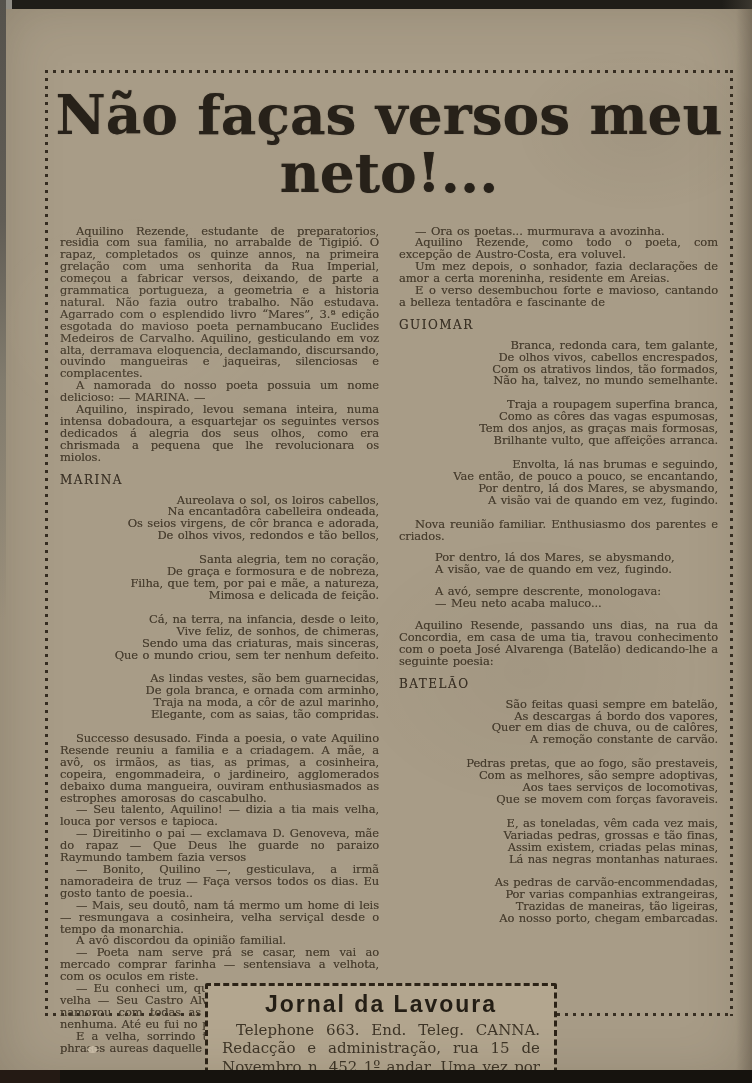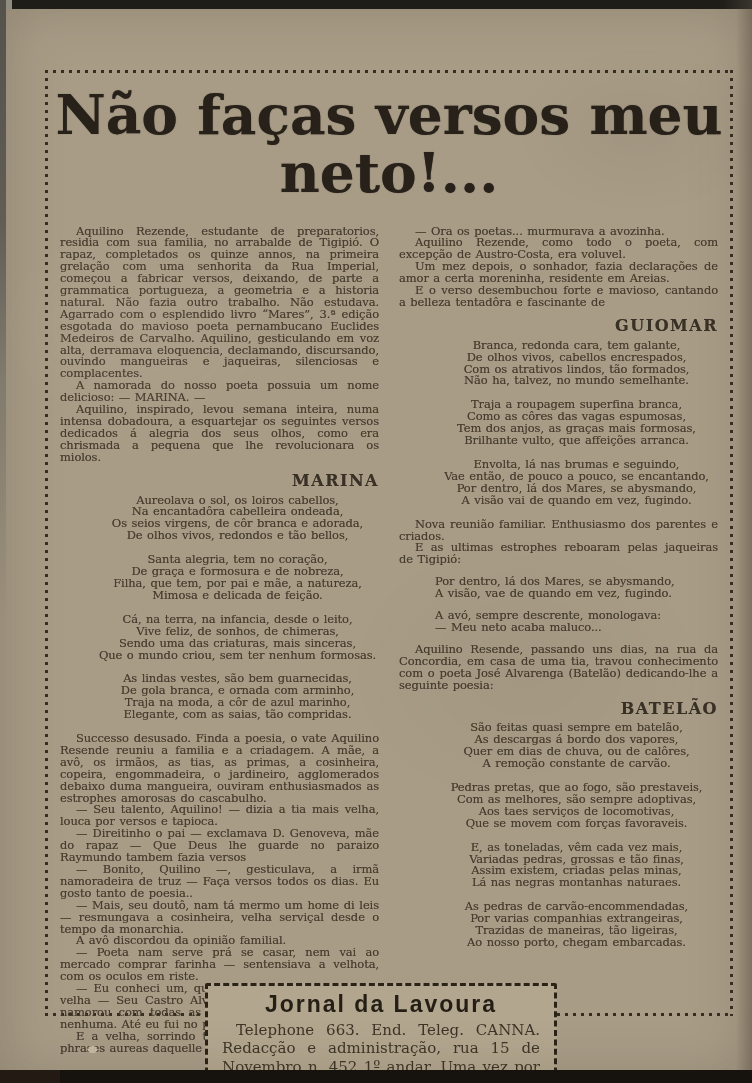--- a/index.html
+++ b/index.html
@@ -41,23 +41,23 @@
     margin:16px 6px 10px;text-align:center;font-weight:bold;color:#272119;
     font-size:55px;letter-spacing:0px;line-height:1.05;
     text-shadow:0 0 1px rgba(39,33,25,.55);
     font-family:"DejaVu Serif", serif;
   }
   .cols{display:flex;gap:20px;padding:0 12px;margin-top:24px;}
   .col{width:321px;font-size:11.5px;line-height:11.9px;text-align:justify;
     letter-spacing:-0.1px;word-spacing:1px;color:#473d2e;
     text-shadow:0 0 .6px rgba(70,60,45,.6);}
   .col p{margin:0;text-indent:16px;}
-  h2.poemtitle{font-size:16px;font-weight:bold;text-align:right;
+  h2.poemtitle{font-size:12px;font-weight:normal;text-align:left;
     letter-spacing:1.5px;margin:11px 0 8px;color:#3a3126;}
-  .stanza{white-space:pre-line;text-align:center;margin:0 0 12px 36px;text-indent:0;}
+  .stanza{white-space:pre-line;text-align:right;margin:0 0 12px 36px;text-indent:0;}
   .quoteblock{white-space:pre-line;text-align:left;margin:10px 0 10px 36px;}
   
   .ad{position:absolute;left:205px;top:983px;width:352px;height:100px;z-index:6;
     background:#b3a68f;border:3px dashed #2c2317;border-radius:2px;
     padding:4px 14px 0;box-sizing:border-box;}
   .ad-title{font-family:"Liberation Sans", sans-serif;font-weight:bold;
     font-size:23px;text-align:center;letter-spacing:2px;color:#241e15;margin:1px 0 3px;}
   .ad-body{font-size:15px;line-height:1.22;text-align:justify;margin:0;
     text-indent:14px;color:#3e3527;word-spacing:1px;}
   .ad-footer{font-size:10.5px;font-weight:bold;text-align:center;margin-top:1px;color:#352c1f;}
@@ -87,21 +87,21 @@
 Na encantadôra cabelleira ondeada,
 Os seios virgens, de côr branca e adorada,
 De olhos vivos, redondos e tão bellos,</div>
         <div class="stanza">Santa alegria, tem no coração,
 De graça e formosura e de nobreza,
 Filha, que tem, por pai e mãe, a natureza,
 Mimosa e delicada de feição.</div>
         <div class="stanza">Cá, na terra, na infancia, desde o leito,
 Vive feliz, de sonhos, de chimeras,
 Sendo uma das criaturas, mais sinceras,
-Que o mundo criou, sem ter nenhum formosas.</div>
+Que o mundo criou, sem ter nenhum defeito.</div>
         <div class="stanza">As lindas vestes, são bem guarnecidas,
 De gola branca, e ornada com arminho,
 Traja na moda, a côr de azul marinho,
 Elegante, com as saias, tão compridas.</div>
 
         <p>Successo desusado. Finda a poesia, o vate Aquilino Resende reuniu a familia e a criadagem. A mãe, a avô, os irmãos, as tias, as primas, a cosinheira, copeira, engommadeira, o jardineiro, agglomerados debaixo duma mangueira, ouviram enthusiasmados as estrophes amorosas do cascabulho.</p>
         <p>— Seu talento, Aquilino! — dizia a tia mais velha, louca por versos e tapioca.</p>
         <p>— Direitinho o pai — exclamava D. Genoveva, mãe do rapaz — Que Deus lhe guarde no paraizo Raymundo tambem fazia versos</p>
         <p>— Bonito, Quilino —, gesticulava, a irmã namoradeira de truz — Faça versos todos os dias. Eu gosto tanto de poesia..</p>
         <p>— Mais, seu doutô, nam tá mermo um home di leis — resmungava a cosinheira, velha serviçal desde o tempo da monarchia.</p>
@@ -126,21 +126,20 @@
         <div class="stanza">Traja a roupagem superfina branca,
 Como as côres das vagas espumosas,
 Tem dos anjos, as graças mais formosas,
 Brilhante vulto, que affeições arranca.</div>
         <div class="stanza">Envolta, lá nas brumas e seguindo,
 Vae então, de pouco a pouco, se encantando,
 Por dentro, lá dos Mares, se abysmando,
 A visão vai de quando em vez, fugindo.</div>
 
         <p>Nova reunião familiar. Enthusiasmo dos parentes e criados.</p>
-        <p>E as ultimas estrophes reboaram pelas jaqueiras de Tigipió:</p>
 
         <div class="quoteblock">Por dentro, lá dos Mares, se abysmando,
 A visão, vae de quando em vez, fugindo.</div>
         <div class="quoteblock">A avó, sempre descrente, monologava:
 — Meu neto acaba maluco...</div>
 
         <p>Aquilino Resende, passando uns dias, na rua da Concordia, em casa de uma tia, travou conhecimento com o poeta José Alvarenga (Batelão) dedicando-lhe a seguinte poesia:</p>
 
         <h2 class="poemtitle">BATELÃO</h2>
 

